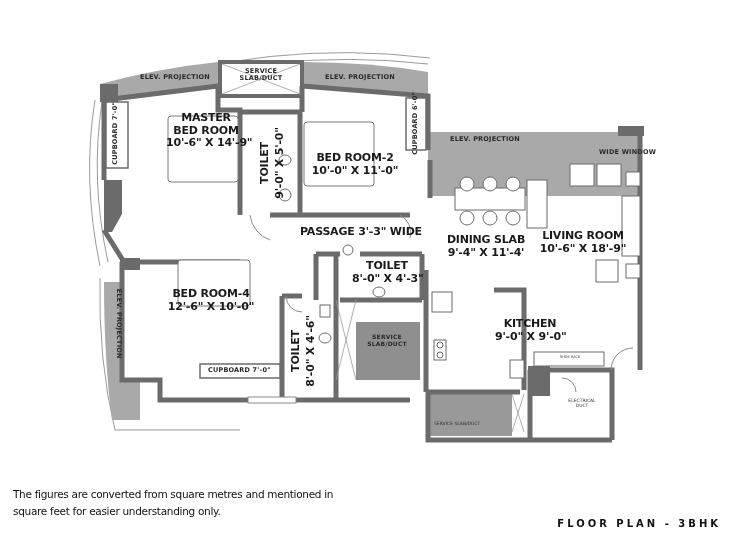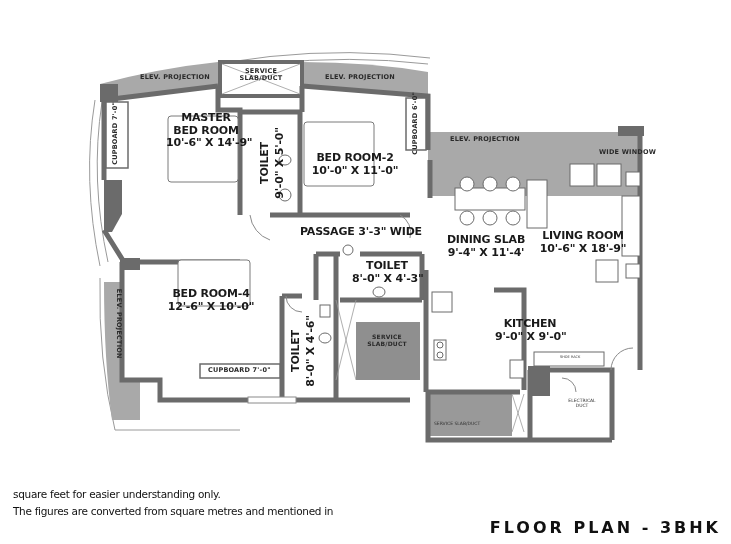--- a/index.html
+++ b/index.html
@@ -6,21 +6,21 @@
   body { width: 731px; height: 544px; position: relative; overflow: hidden; font-family: "DejaVu Sans", sans-serif; }
   #plan { position: absolute; left: 0; top: 0; }
   .lbl { position: absolute; font-family: "DejaVu Sans", sans-serif; color: #1a1a1a; text-align: center; white-space: nowrap; line-height: 1.15; }
   .room { font-size: 11px; font-weight: 600; letter-spacing: -0.2px; }
   .small { font-size: 6.5px; font-weight: 600; letter-spacing: 0.2px; color: #2a2a2a; }
   .tiny { font-size: 4.5px; color: #333; }
   .vert { transform: rotate(-90deg); transform-origin: center center; }
   .vert-cw { transform: rotate(90deg); transform-origin: center center; }
   .note { position: absolute; left: 13px; top: 486px; font-size: 10.5px; color: #111; line-height: 17px; font-family: "DejaVu Sans", sans-serif; letter-spacing: -0.3px; }
   .note div { white-space: nowrap; }
-  .plan-title { position: absolute; right: 10px; top: 518px; font-size: 16px; font-weight: 700; letter-spacing: 3px; color: #111; font-family: "DejaVu Sans", sans-serif; }
+  .plan-title { position: absolute; right: 10px; top: 518px; font-size: 10px; font-weight: 700; letter-spacing: 3px; color: #111; font-family: "DejaVu Sans", sans-serif; }
 </style>
 </head>
 <body>
 
 <svg id="plan" width="731" height="544" viewBox="0 0 731 544" xmlns="http://www.w3.org/2000/svg">
 
   <g fill="none" stroke="#9a9a9a" stroke-width="1">
     <path d="M110,92 Q270,38 430,58"></path>
     <path d="M114,98 Q270,46 428,64"></path>
     <path d="M95,100 Q82,180 100,266"></path>
@@ -228,17 +228,17 @@
 
 <div class="lbl small" style="left:599px; top:149px;">WIDE WINDOW</div>
 
 <div class="lbl tiny" style="left:562px; top:398px; width:40px;">
   <div>ELECTRICAL</div>
   <div>DUCT</div>
 </div>
 <div class="lbl tiny" style="left:560px; top:355px; font-size:3.5px;">SHOE RACK</div>
 
 <div class="note">
+  <div>The figures are converted from square metres and mentioned in</div>
   <div>square feet for easier understanding only.</div>
-  <div>The figures are converted from square metres and mentioned in</div>
 </div>
 
 <div class="plan-title">FLOOR PLAN - 3BHK</div>
 
 </body></html>

